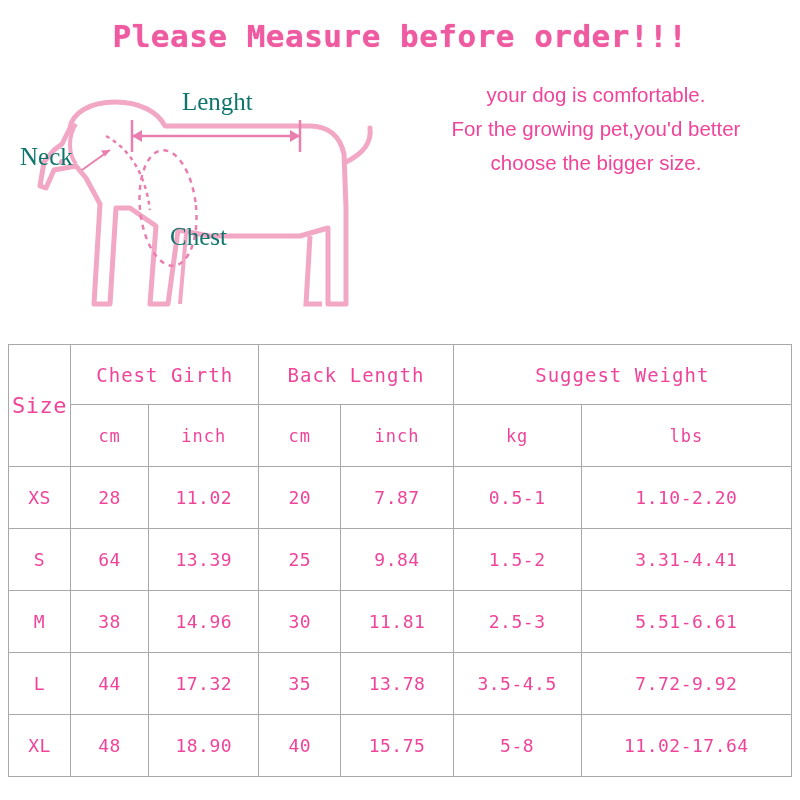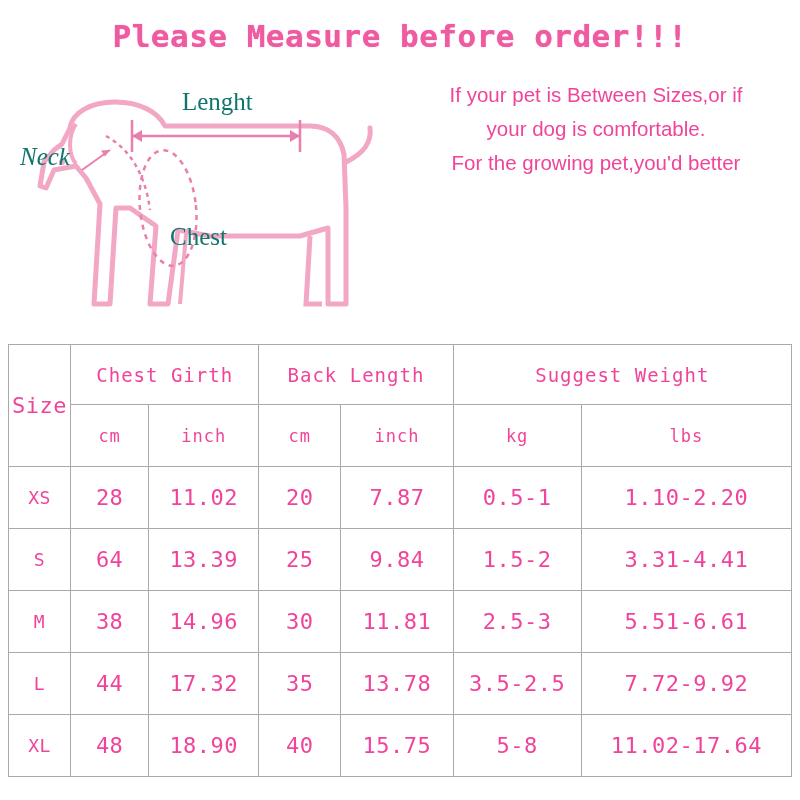--- a/index.html
+++ b/index.html
@@ -48,21 +48,21 @@
     display: block;
   }
   .diag-label {
     position: absolute;
     font-family: "Liberation Serif", serif;
     color: #0f766e;
     font-size: 25px;
     white-space: nowrap;
   }
   .label-length { left: 172px; top: 30px; }
-  .label-neck   { left: 10px;  top: 85px; font-style: italic; }
+  .label-neck   { left: 10px;  top: 85px; }
   .label-chest  { left: 160px; top: 165px; }
 
   
   .note {
     position: absolute;
     left: 396px;
     top: 78px;
     width: 400px;
     text-align: center;
     color: #f0449a;
@@ -107,21 +107,21 @@
     width: 62px;
     font-size: 22px;
     letter-spacing: 0.5px;
   }
   td.size-cell {
     font-size: 18px;
     letter-spacing: 0.5px;
   }
   tbody tr { height: 62px; }
   tbody td {
-    font-size: 22px;
+    font-size: 18px;
     letter-spacing: 0.5px;
   }
 </style>
 </head>
 <body>
 
 <div class="page">
 
   <div class="heading">Please Measure before order!!!</div>
 
@@ -159,23 +159,23 @@
       <path d="M290 78 l-10 -6 l0 12 z" fill="#e87fae"></path>
       <path d="M122 62 L122 94" stroke="#e87fae" stroke-width="2.5"></path>
       <path d="M290 62 L290 94" stroke="#e87fae" stroke-width="2.5"></path>
     </svg>
     <div class="diag-label label-length">Lenght</div>
     <div class="diag-label label-neck">Neck</div>
     <div class="diag-label label-chest">Chest</div>
   </div>
 
   <div class="note">
-    <p>If your pet is Between Sizes,or if</p>
     <p>your dog is comfortable.</p>
     <p>For the growing pet,you'd better</p>
+    <p>choose the bigger size.</p>
   </div>
 
   <div class="table-wrap">
     <table class="size-table">
       <colgroup>
         <col style="width:62px">
         <col style="width:78px">
         <col style="width:110px">
         <col style="width:82px">
         <col style="width:112px">
@@ -225,21 +225,21 @@
           <td>11.81</td>
           <td>2.5-3</td>
           <td>5.51-6.61</td>
         </tr>
         <tr>
           <td class="size-cell">L</td>
           <td>44</td>
           <td>17.32</td>
           <td>35</td>
           <td>13.78</td>
-          <td>3.5-2.5</td>
+          <td>3.5-4.5</td>
           <td>7.72-9.92</td>
         </tr>
         <tr>
           <td class="size-cell">XL</td>
           <td>48</td>
           <td>18.90</td>
           <td>40</td>
           <td>15.75</td>
           <td>5-8</td>
           <td>11.02-17.64</td>

